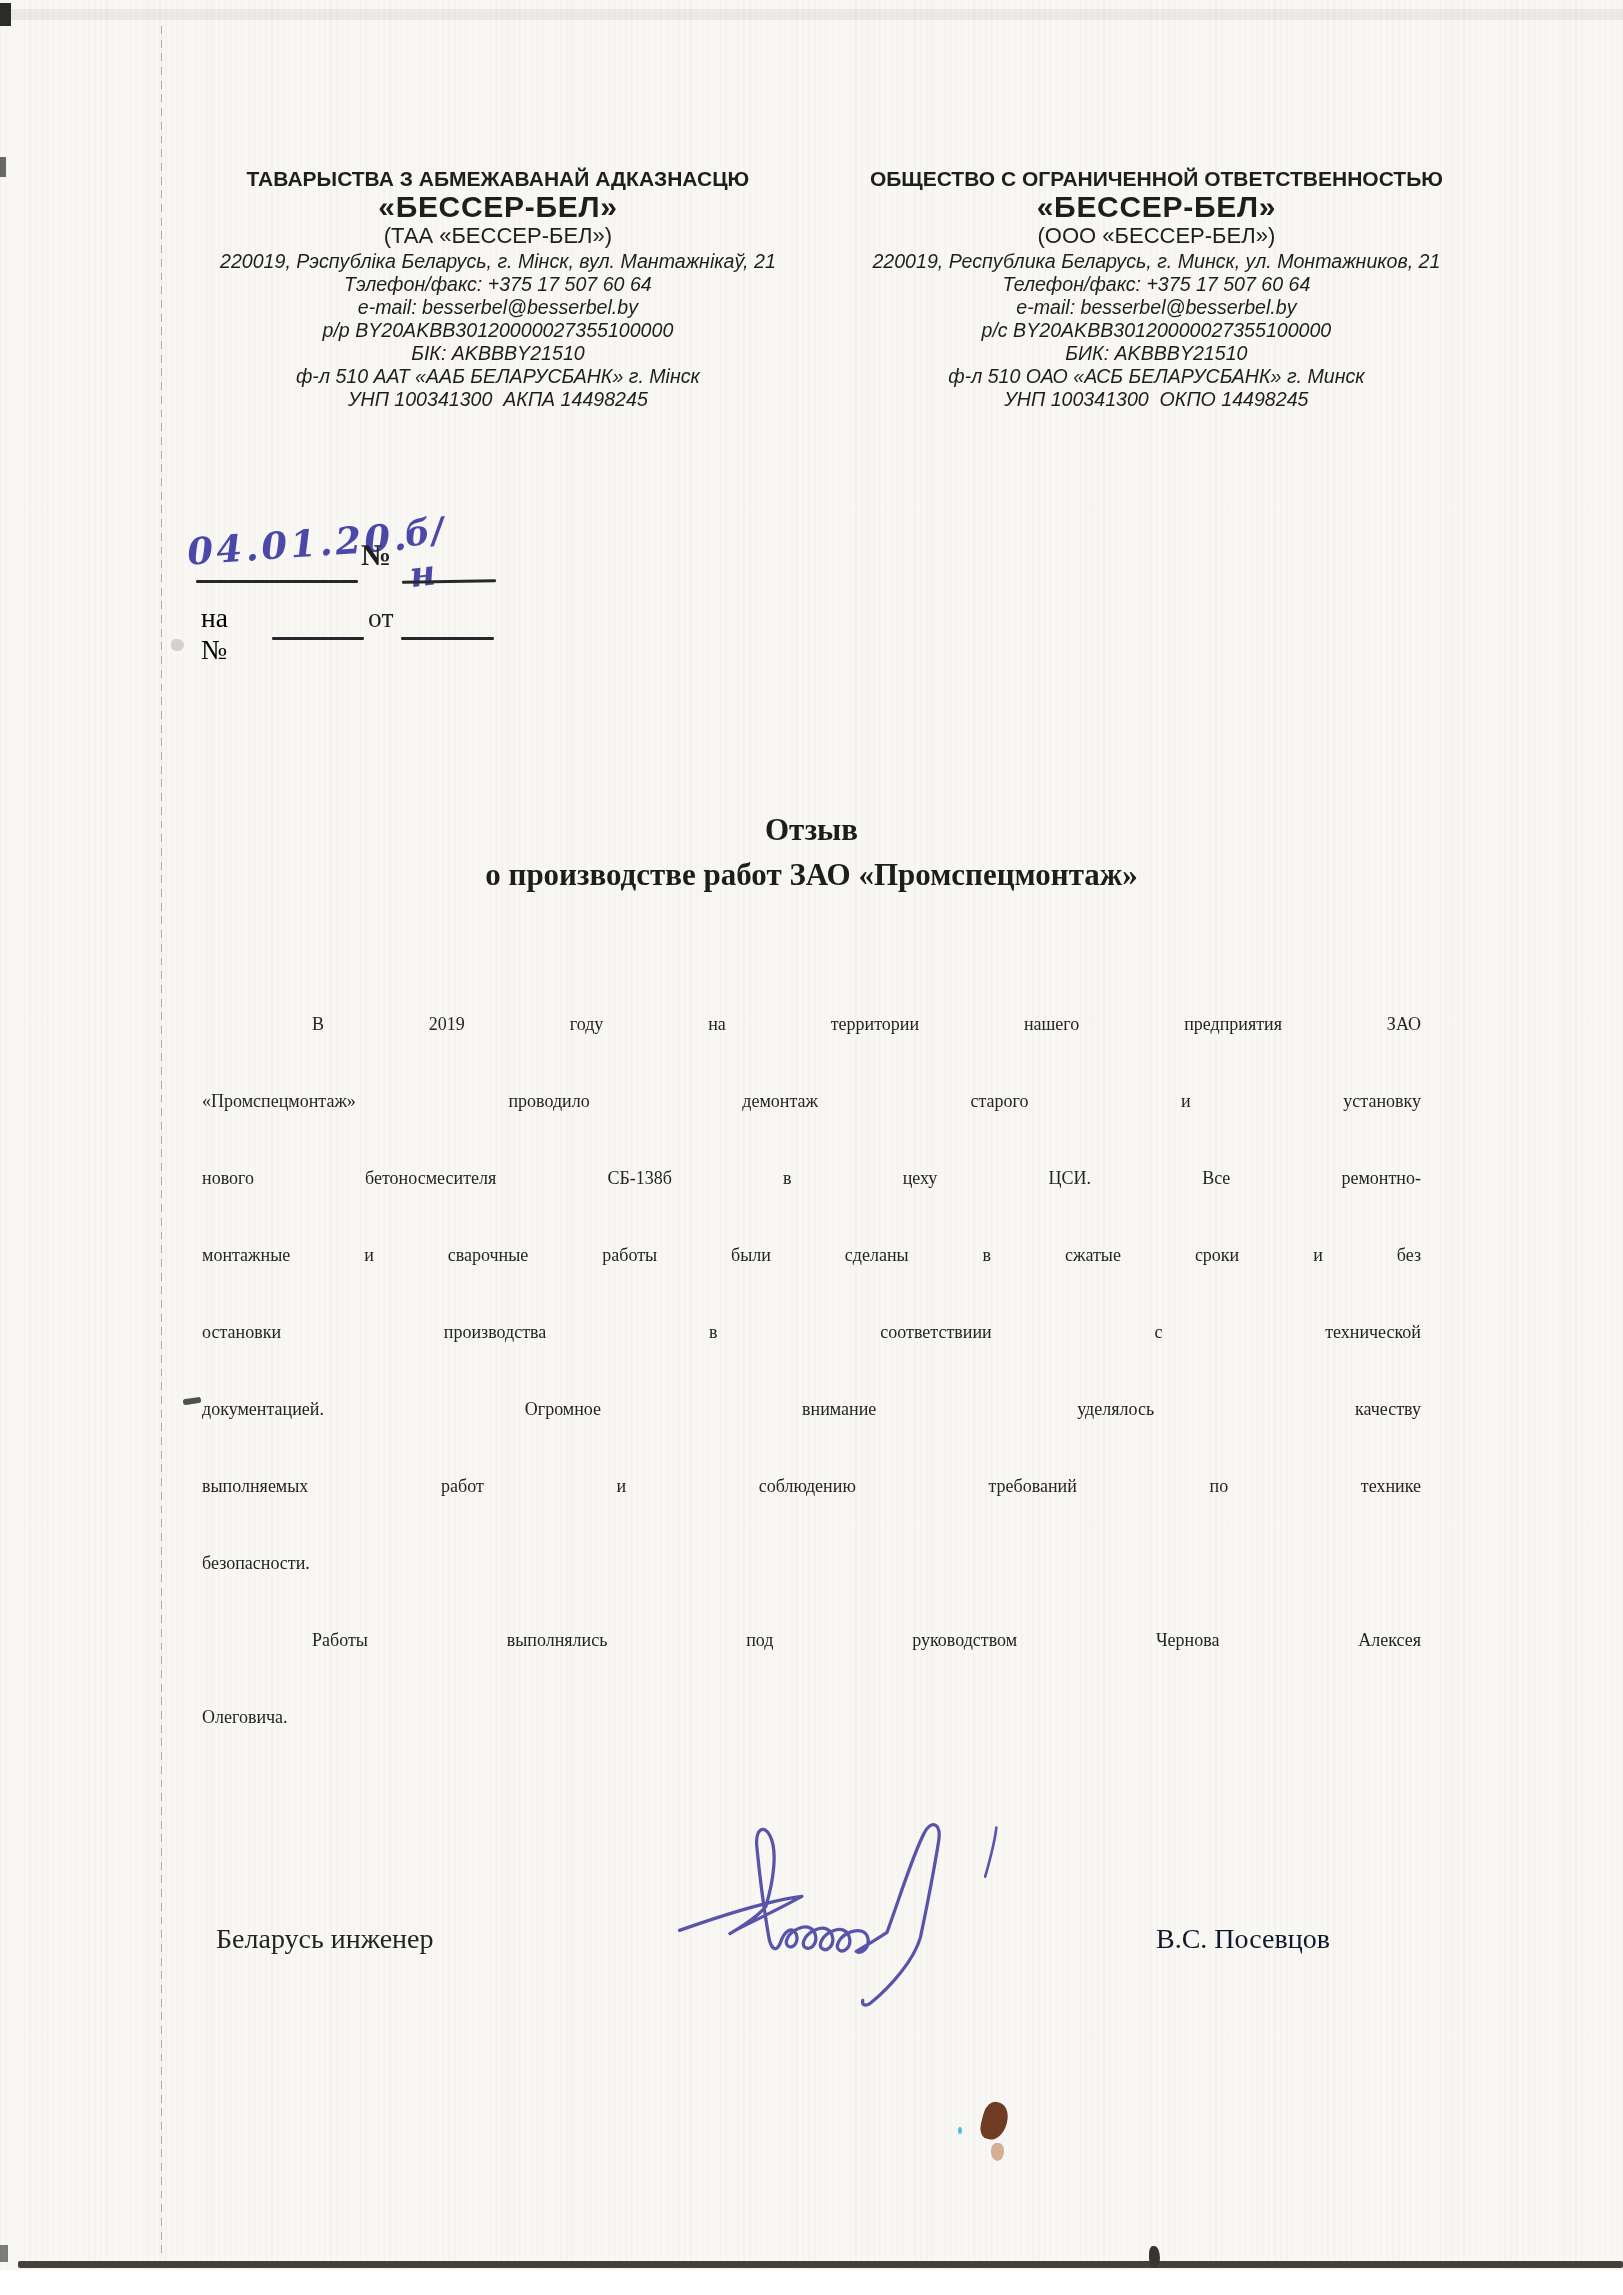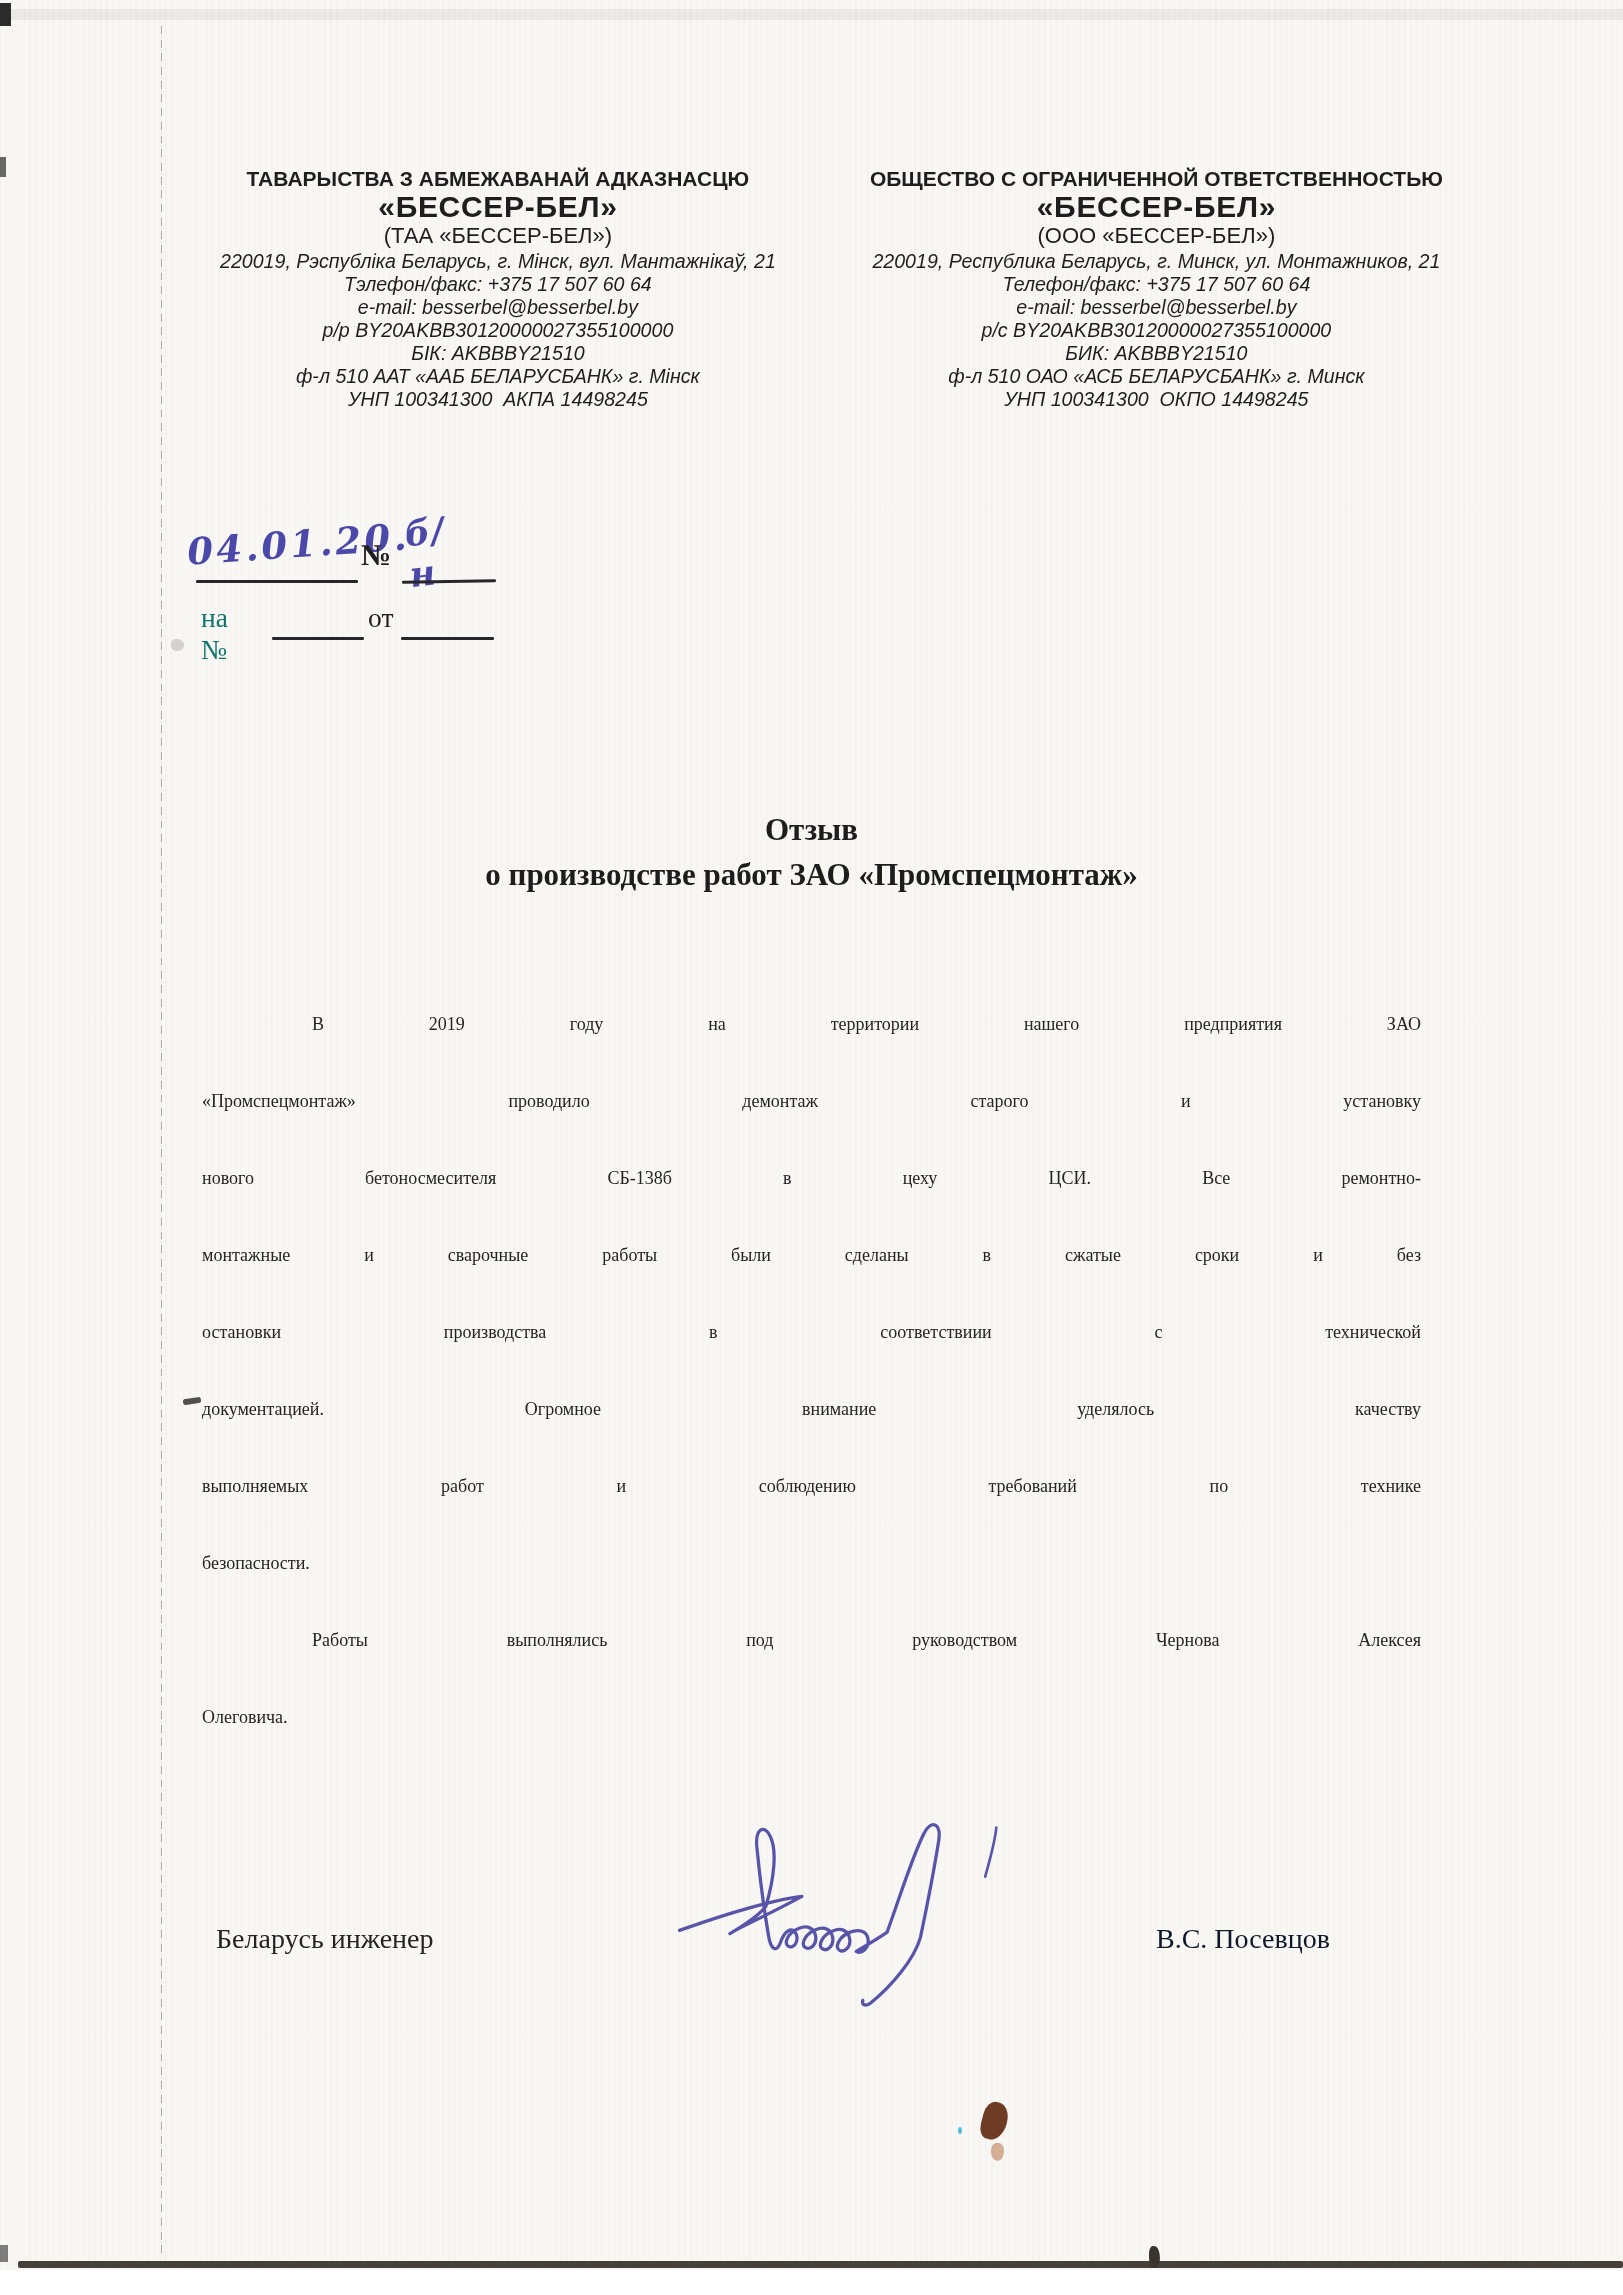--- a/index.html
+++ b/index.html
@@ -57,21 +57,21 @@
     color:#4a48a8;
   }
   .hw-date{position:absolute;left:187px;top:522px;font-size:37px;letter-spacing:3.3px;transform:rotate(-4deg);}
   .hw-num{position:absolute;left:407px;top:511px;font-size:35px;letter-spacing:1.3px;transform:rotate(-7deg);}
   .uline{position:absolute;height:3.3px;background:#27262a;border-radius:1.3px;}
   .u1{left:196px;top:580px;width:162px;}
   .u2{left:402px;top:580px;width:94px;transform:rotate(-1deg);}
   .u3{left:272px;top:637px;width:92px;}
   .u4{left:401px;top:637px;width:93px;}
   .no-sign{position:absolute;left:361px;top:538px;font-size:30px;font-weight:bold;color:#1f1f1f;}
-  .reply-label{position:absolute;left:201px;top:602px;font-size:27.5px;color:#0f766e;}
+  .reply-label{position:absolute;left:201px;top:602px;font-size:27.5px;color:#000000;}
   .reply-from{position:absolute;left:368px;top:602px;font-size:27.5px;color:#1f1f1f;}
 
   
   .title-block{
     position:absolute;left:196px;top:810px;width:1231px;
     text-align:center;font-weight:bold;color:#1d1d1d;
   }
   .title-line1{font-size:31px;line-height:39px;}
   .title-line2{font-size:31px;line-height:51px;}
 

